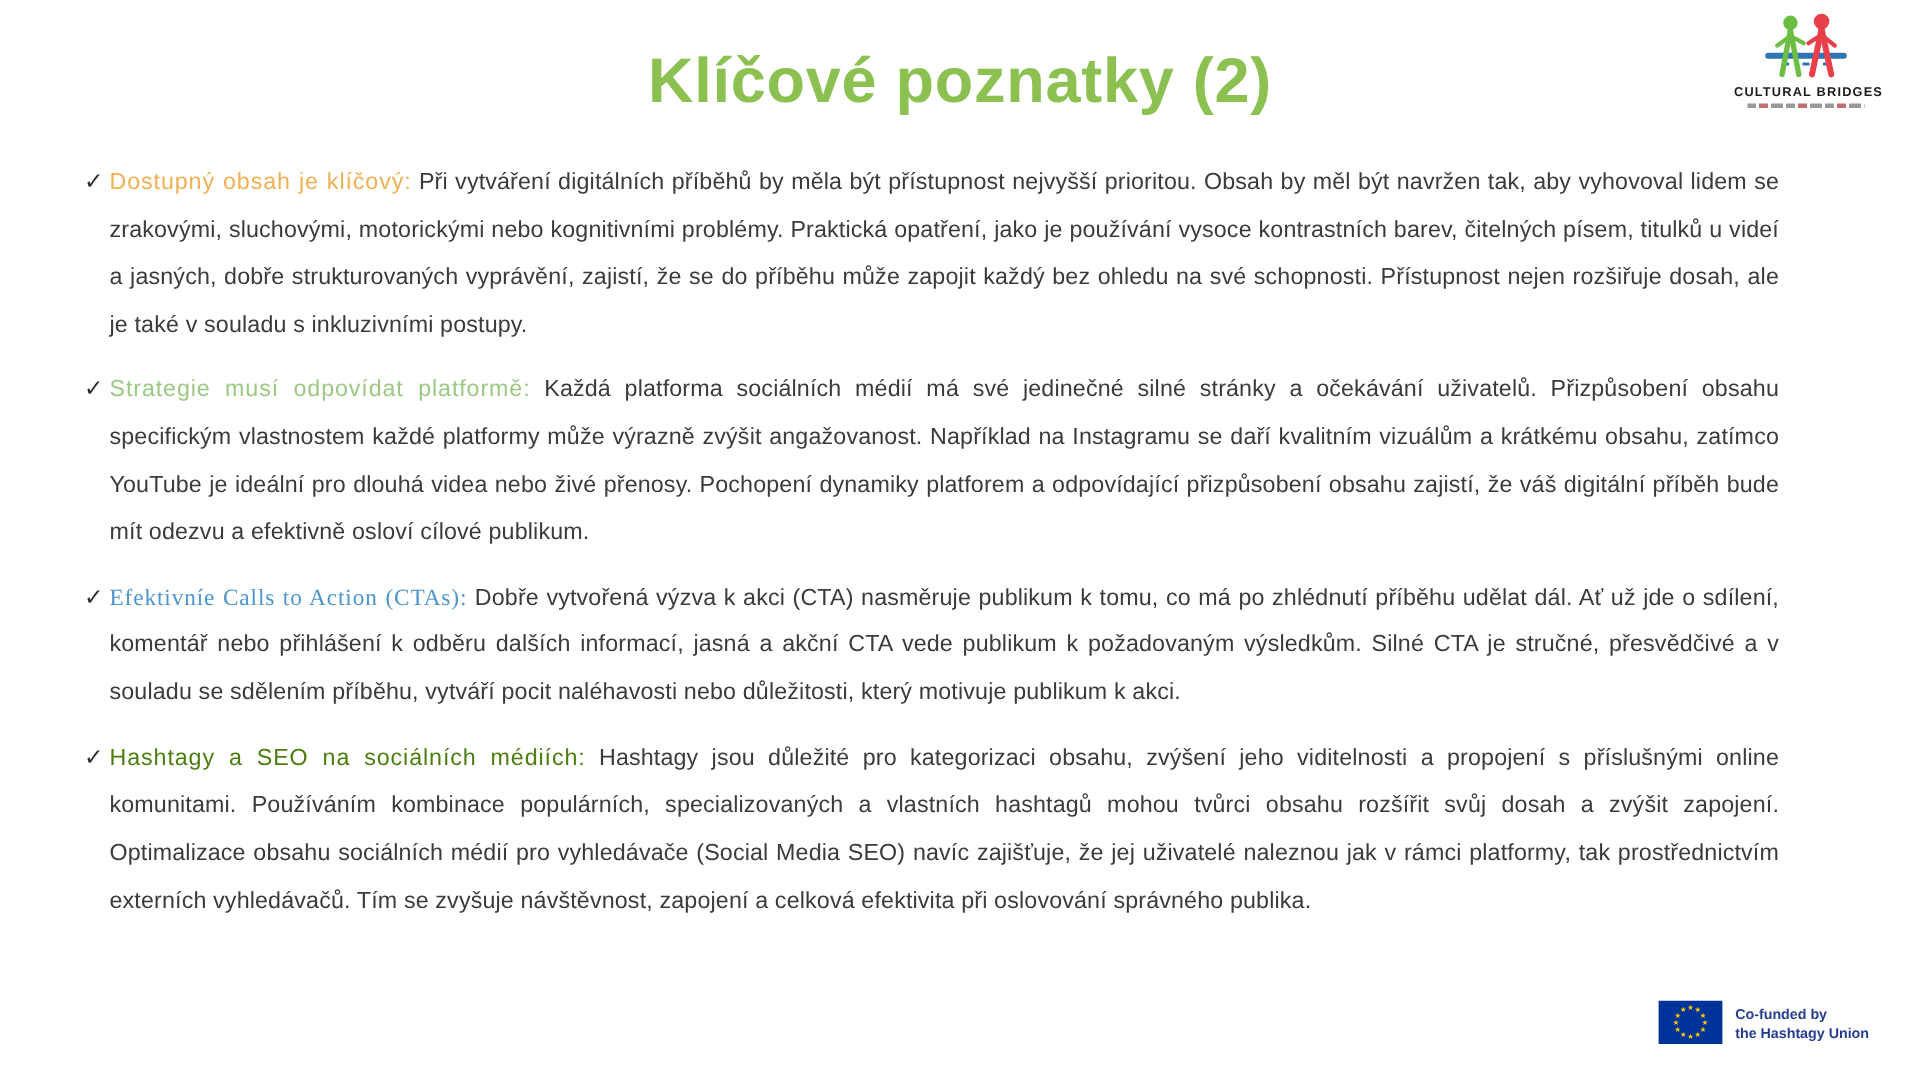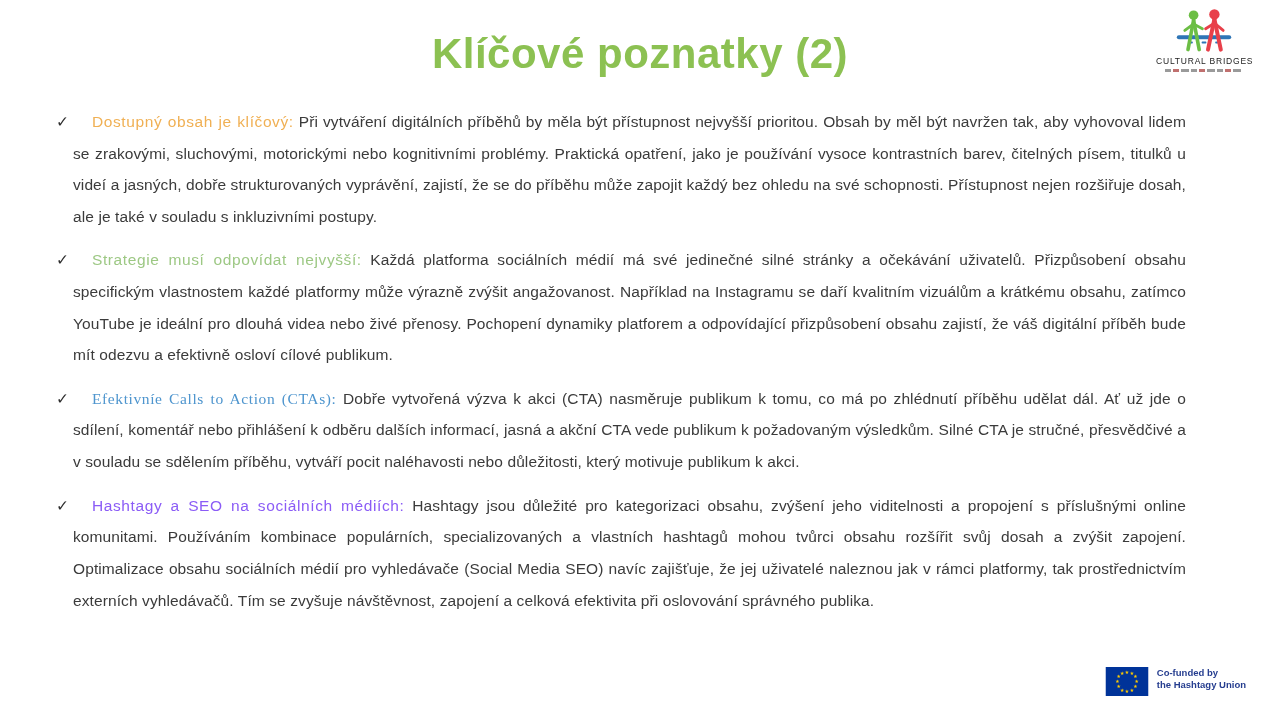--- a/index.html
+++ b/index.html
@@ -33,59 +33,59 @@
     color: #3b3b3b;
     letter-spacing: 0.1px;
   }
   .bullet .check {
     position: absolute;
     left: -2px;
     top: 0;
     color: #2f2f2f;
     font-size: 15.5px;
   }
-  .lead { letter-spacing: 0.6px; margin-left: 19px; }
+  .lead { letter-spacing: 0.6px; }
   .lead-accessibility { color: #F0B054; }
   .lead-platform      { color: #9DC884; }
   .lead-cta           { color: #4E95CE; font-family: Liberation Serif, serif; }
-  .lead-hashtags      { color: #8b5cf6; }
+  .lead-hashtags      { color: #4d7c0f; }
 
   
   .cb-logo {
     position: absolute;
     top: 8px;
     right: 28px;
     width: 96px;
     text-align: center;
   }
   .cb-logo svg { display: block; margin: 0 auto; }
   .cb-wordmark {
     font-size: 8.5px;
-    font-weight: normal;
+    font-weight: bold;
     letter-spacing: 0.8px;
     color: #1c1c1c;
     white-space: nowrap;
   }
   .cb-tagline {
     margin: 3px auto 0 auto;
     width: 78px;
     height: 2.5px;
     background: repeating-linear-gradient(90deg,
       #9a9a9a 0 6px, #ffffff 6px 8px,
       #c0706f 8px 14px, #ffffff 14px 16px,
       #9a9a9a 16px 24px, #ffffff 24px 26px);
   }
 
   
   .eu-block {
     position: absolute;
     right: 34px;
     bottom: 24px;
     display: flex;
-    align-items: flex-start;
+    align-items: flex-end;
     gap: 8px;
     padding-left: 20px;
   }
   .eu-flag { display: block; }
   .eu-text {
     font-size: 9.5px;
     font-weight: bold;
     line-height: 1.3;
     color: #253D8F;
     white-space: nowrap;
@@ -125,21 +125,21 @@
   <div class="content">
 
     <p class="bullet">
       <span class="check">✓</span>
       <span class="lead lead-accessibility">Dostupný obsah je klíčový:</span>
       <span>Při vytváření digitálních příběhů by měla být přístupnost nejvyšší prioritou. Obsah by měl být navržen tak, aby vyhovoval lidem se zrakovými, sluchovými, motorickými nebo kognitivními problémy. Praktická opatření, jako je používání vysoce kontrastních barev, čitelných písem, titulků u videí a jasných, dobře strukturovaných vyprávění, zajistí, že se do příběhu může zapojit každý bez ohledu na své schopnosti. Přístupnost nejen rozšiřuje dosah, ale je také v souladu s inkluzivními postupy.</span>
     </p>
 
     <p class="bullet">
       <span class="check">✓</span>
-      <span class="lead lead-platform">Strategie musí odpovídat nejvyšší:</span>
+      <span class="lead lead-platform">Strategie musí odpovídat platformě:</span>
       <span>Každá platforma sociálních médií má své jedinečné silné stránky a očekávání uživatelů. Přizpůsobení obsahu specifickým vlastnostem každé platformy může výrazně zvýšit angažovanost. Například na Instagramu se daří kvalitním vizuálům a krátkému obsahu, zatímco YouTube je ideální pro dlouhá videa nebo živé přenosy. Pochopení dynamiky platforem a odpovídající přizpůsobení obsahu zajistí, že váš digitální příběh bude mít odezvu a efektivně osloví cílové publikum.</span>
     </p>
 
     <p class="bullet">
       <span class="check">✓</span>
       <span class="lead lead-cta">Efektivníe Calls to Action (CTAs):</span>
       <span>Dobře vytvořená výzva k akci (CTA) nasměruje publikum k tomu, co má po zhlédnutí příběhu udělat dál. Ať už jde o sdílení, komentář nebo přihlášení k odběru dalších informací, jasná a akční CTA vede publikum k požadovaným výsledkům. Silné CTA je stručné, přesvědčivé a v souladu se sdělením příběhu, vytváří pocit naléhavosti nebo důležitosti, který motivuje publikum k akci.</span>
     </p>
 
     <p class="bullet">

